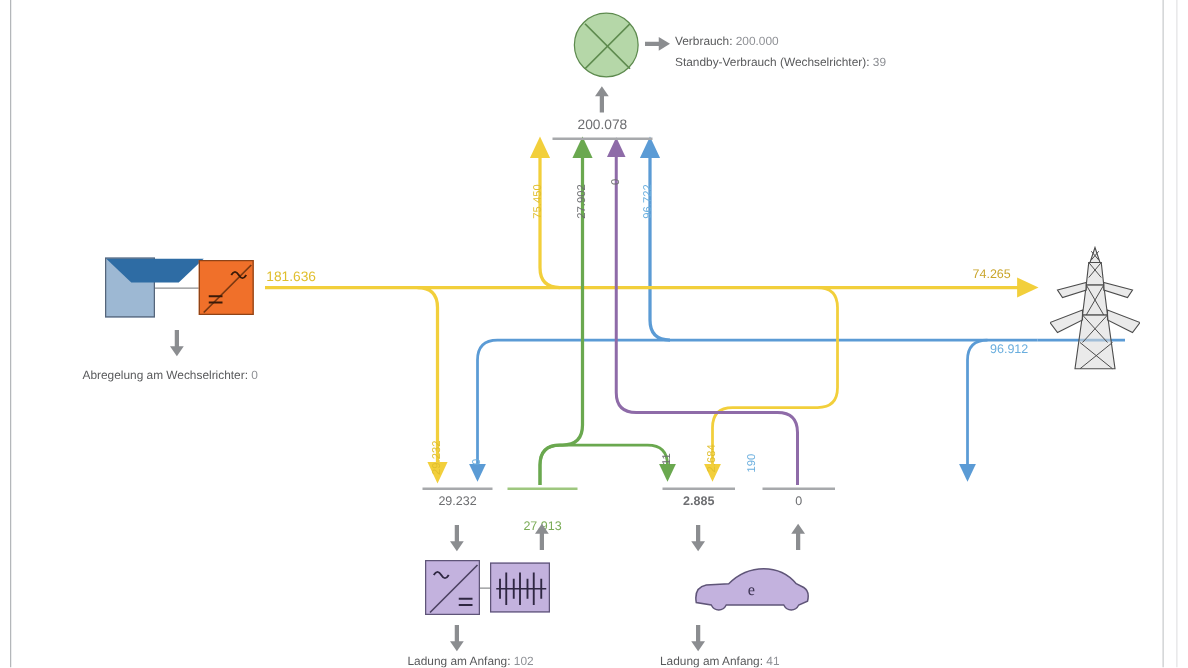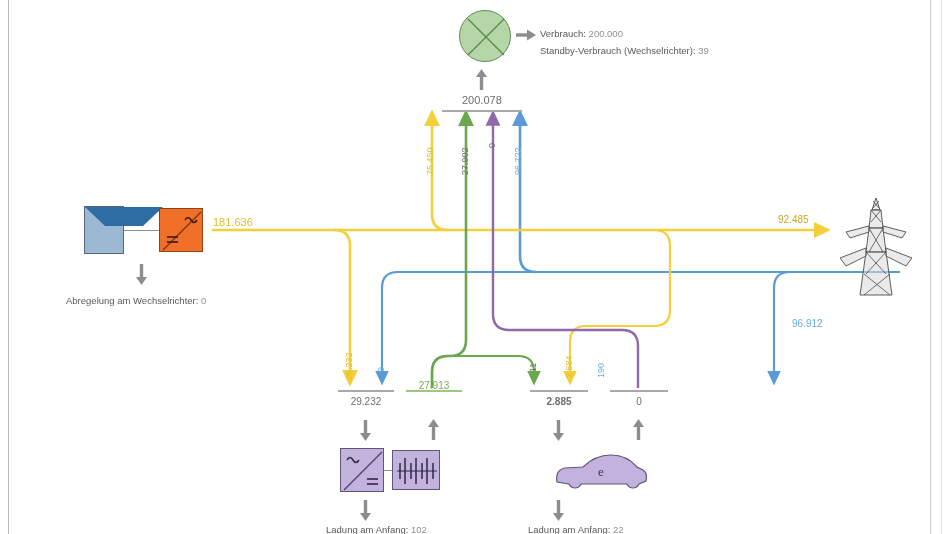--- a/index.html
+++ b/index.html
@@ -142,22 +142,22 @@
 
   <svg style="position:absolute;left:132px;top:262px;width:20px;height:24px;">
     <path d="M9.5,2 L9.5,16" stroke="#8b8d90" stroke-width="3.4"></path>
     <path d="M4,15 L9.5,23 L15,15 z" fill="#8b8d90"></path>
   </svg>
   <div class="caption" style="left:66px;top:295px;text-align:center;">
     <span>Abregelung am Wechselrichter:</span>
     <span class="lbl-val">0</span>
   </div>
 
-  <div class="flow-num" style="left:778px;top:214px;color:#c9a52b;font-size:10px;">92.485</div>
-  <div class="flow-num" style="left:792px;top:274px;color:#6aaede;font-size:10px;margin-top:44px;">96.912</div>
+  <div class="flow-num" style="left:778px;top:214px;color:#c9a52b;font-size:10px;">74.265</div>
+  <div class="flow-num" style="left:792px;top:274px;color:#6aaede;font-size:10px;">96.912</div>
 
   <div style="position:absolute;left:840px;top:196px;">
     <svg width="72" height="102" viewBox="0 0 72 102">
       <g stroke="#4d4d4d" stroke-width="0.9" fill="#d9d9d9" fill-opacity="0.55">
         <polygon points="36,2 32,14 40,14"></polygon>
         <polygon points="31,14 41,14 43,32 29,32"></polygon>
         <polygon points="29,32 43,32 46,56 26,56"></polygon>
         <polygon points="26,56 46,56 52,99 20,99"></polygon>
         <polygon points="6,36 29,30 29,36 10,42"></polygon>
         <polygon points="66,36 43,30 43,36 62,42"></polygon>
@@ -179,21 +179,21 @@
     </svg>
   </div>
 
   <div class="flow-num vert" style="left:344px;top:380px;color:#e0bf2e;">29.232</div>
   <div class="flow-num vert" style="left:376px;top:372px;color:#6aaede;">0</div>
 
   <div class="bar" style="left:338px;top:390px;width:56px;"></div>
   <div class="bar-num" style="left:338px;top:396px;width:56px;">29.232</div>
 
   <div class="bar green" style="left:406px;top:390px;width:56px;"></div>
-  <div class="bar-num green" style="left:406px;top:380px;width:56px;">27.913</div>
+  <div class="bar-num green" style="left:406px;top:416px;width:56px;">27.913</div>
 
   <svg style="position:absolute;left:356px;top:418px;width:20px;height:24px;">
     <path d="M9.5,2 L9.5,16" stroke="#8b8d90" stroke-width="3.4"></path>
     <path d="M4,15 L9.5,23 L15,15 z" fill="#8b8d90"></path>
   </svg>
   <svg style="position:absolute;left:424px;top:418px;width:20px;height:24px;">
     <path d="M9.5,22 L9.5,8" stroke="#8b8d90" stroke-width="3.4"></path>
     <path d="M4,9 L9.5,1 L15,9 z" fill="#8b8d90"></path>
   </svg>
 
@@ -256,16 +256,16 @@
       <text x="48" y="28" font-family="Liberation Serif, serif" font-size="13" fill="#3f3655" text-anchor="middle">e</text>
     </svg>
   </div>
 
   <svg style="position:absolute;left:549px;top:498px;width:20px;height:24px;">
     <path d="M9.5,2 L9.5,16" stroke="#8b8d90" stroke-width="3.4"></path>
     <path d="M4,15 L9.5,23 L15,15 z" fill="#8b8d90"></path>
   </svg>
   <div class="caption" style="left:528px;top:524px;">
     <span>Ladung am Anfang:</span>
-    <span class="lbl-val">22</span>
+    <span class="lbl-val">41</span>
   </div>
 
 </div>
 
 </body></html>

